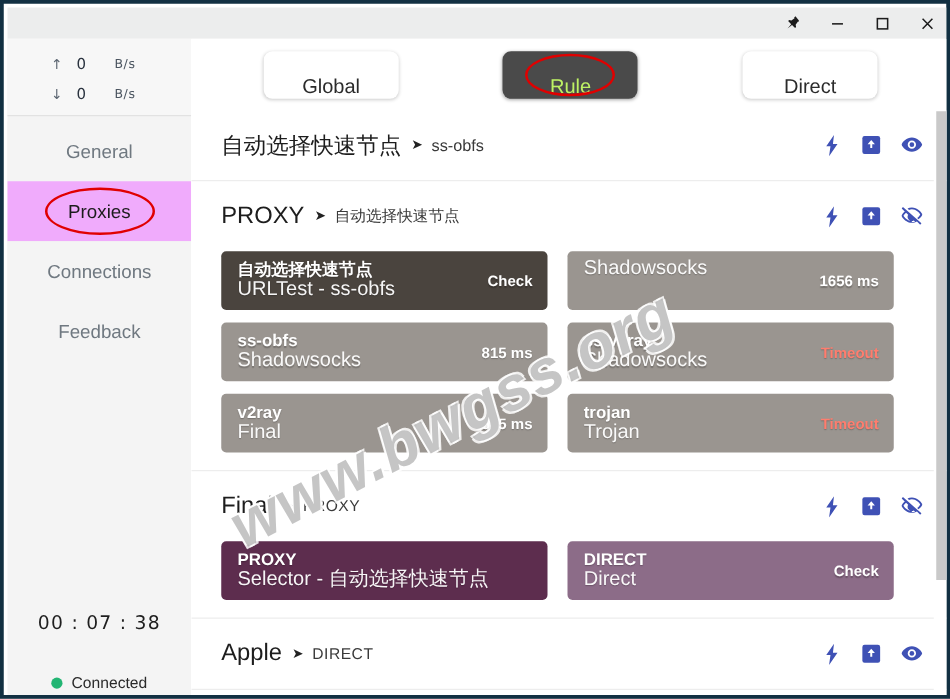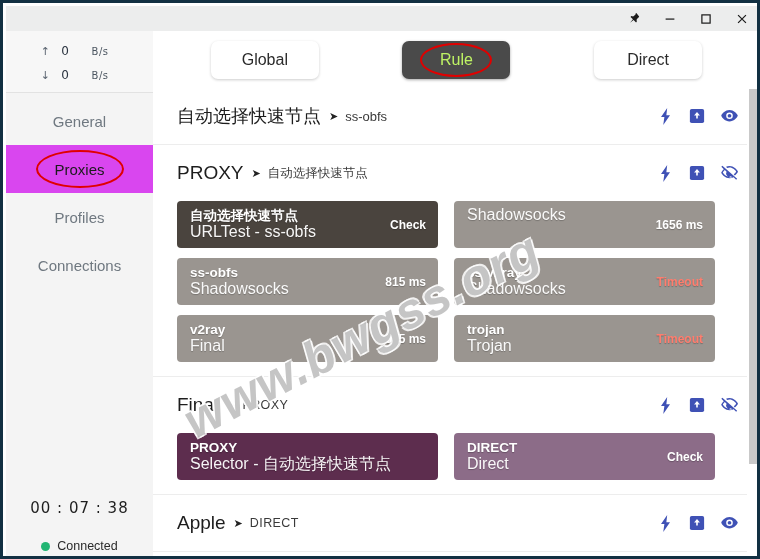--- a/index.html
+++ b/index.html
@@ -46,47 +46,47 @@
   }
   .stat-arrow{width:44px;text-align:right;font-size:11px;color:#5a6470;}
   .stat-val{width:30px;text-align:center;font-size:12px;color:#2b3440;}
   .stat-unit{width:40px;text-align:center;font-size:10px;color:#4b5560;letter-spacing:.5px;}
   .navlist{padding-top:4px;}
   .navitem{
     position:relative;height:48px;display:flex;align-items:center;justify-content:center;
     font-size:15px;color:#6f7880;background:#f4f4f4;
     cursor:default;
   }
-  .navitem.active{background:#d946ef;color:#1b1b1b;}
+  .navitem.active{background:#f0abfc;color:#1b1b1b;}
   .navitem .ellipse{
     position:absolute;left:50%;top:50%;transform:translate(-50%,-50%);
     width:84px;height:34px;border:2.5px solid #e00000;border-radius:50%;
     pointer-events:none;
   }
   .sb-foot{
     position:absolute;left:0;bottom:0;width:147px;
     display:flex;flex-direction:column;align-items:center;
   }
-  .timer{font-size:15px;color:#1e1e1e;letter-spacing:1px;margin-bottom:22px;
+  .timer{font-size:15px;color:#1e1e1e;letter-spacing:1px;margin-bottom:32px;
          font-family:"DejaVu Sans",sans-serif;}
   .conn{display:flex;align-items:center;font-size:12.5px;color:#2a2a2a;margin-bottom:6px;}
   .conn .dot{width:9px;height:9px;border-radius:50%;background:#22b573;margin-right:7px;}
   
   .main{
     position:absolute;left:150px;top:28px;width:607px;height:528px;
     background:#ffffff;overflow:hidden;
   }
   .modebar{
     height:57px;display:flex;align-items:center;justify-content:space-around;
     padding:0 16px;box-sizing:border-box;background:#ffffff;
   }
   .mode{
     position:relative;
     width:108px;height:38px;border-radius:7px;
-    display:flex;align-items:center;justify-content:center;
+    display:flex;align-items:flex-end;justify-content:center;
     font-size:16px;color:#2b2b2b;background:#ffffff;
     box-shadow:0 1px 3px rgba(0,0,0,.20);
     cursor:default;
   }
   .mode.sel{background:#4a4a4a;color:#bef264;box-shadow:0 1px 3px rgba(0,0,0,.35);}
   .mode .ellipse{
     position:absolute;left:50%;top:50%;transform:translate(-50%,-50%);
     width:68px;height:30px;border:2.5px solid #e00000;border-radius:50%;
     pointer-events:none;
   }
@@ -200,24 +200,24 @@
 
     <div class="navlist" id="navlist">
         <div class="navitem">
           <span>General</span>
         </div>
         <div class="navitem active">
           <span>Proxies</span>
           <span class="ellipse"></span>
         </div>
         <div class="navitem">
-          <span>Profiles</span>
+          <span>Connections</span>
         </div>
         <div class="navitem">
-          <span>Connections</span>
+          <span>Feedback</span>
         </div>
       </div>
 
     <div class="sb-foot">
       <div class="timer">00 : 07 : 38</div>
       <div class="conn">
         <span class="dot"></span>
         <span>Connected</span>
       </div>
     </div>

